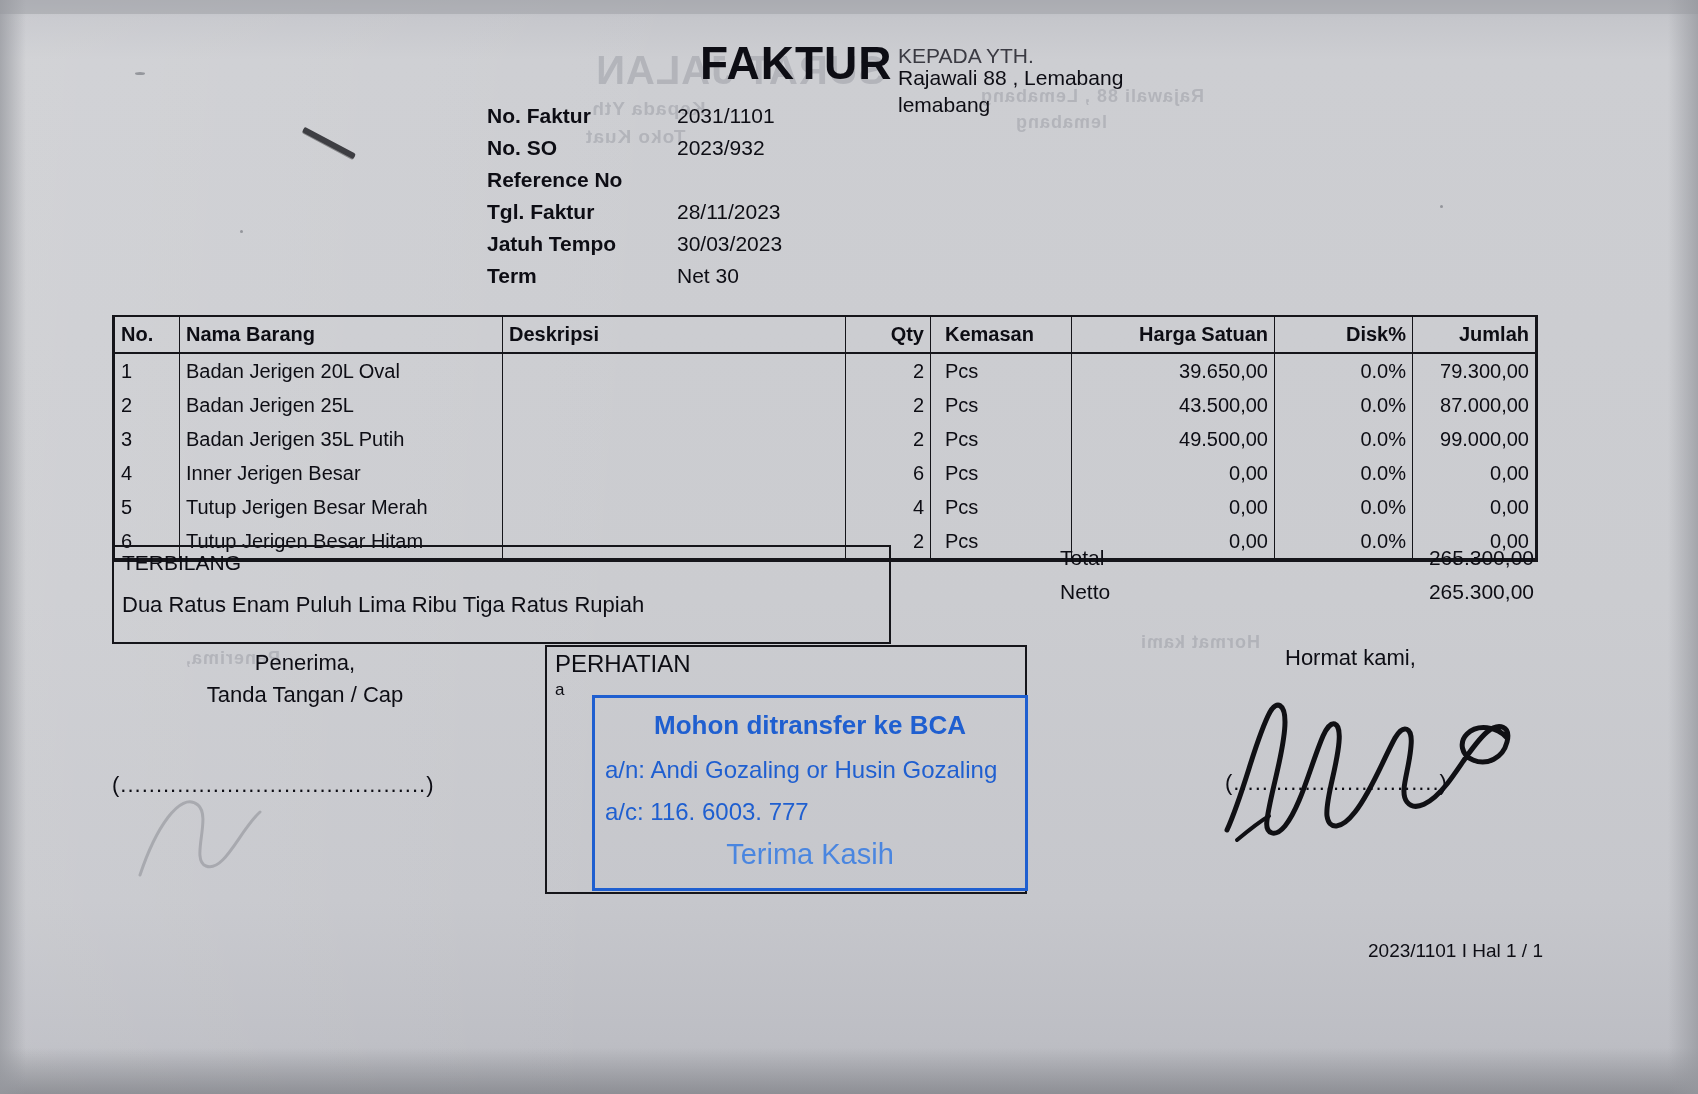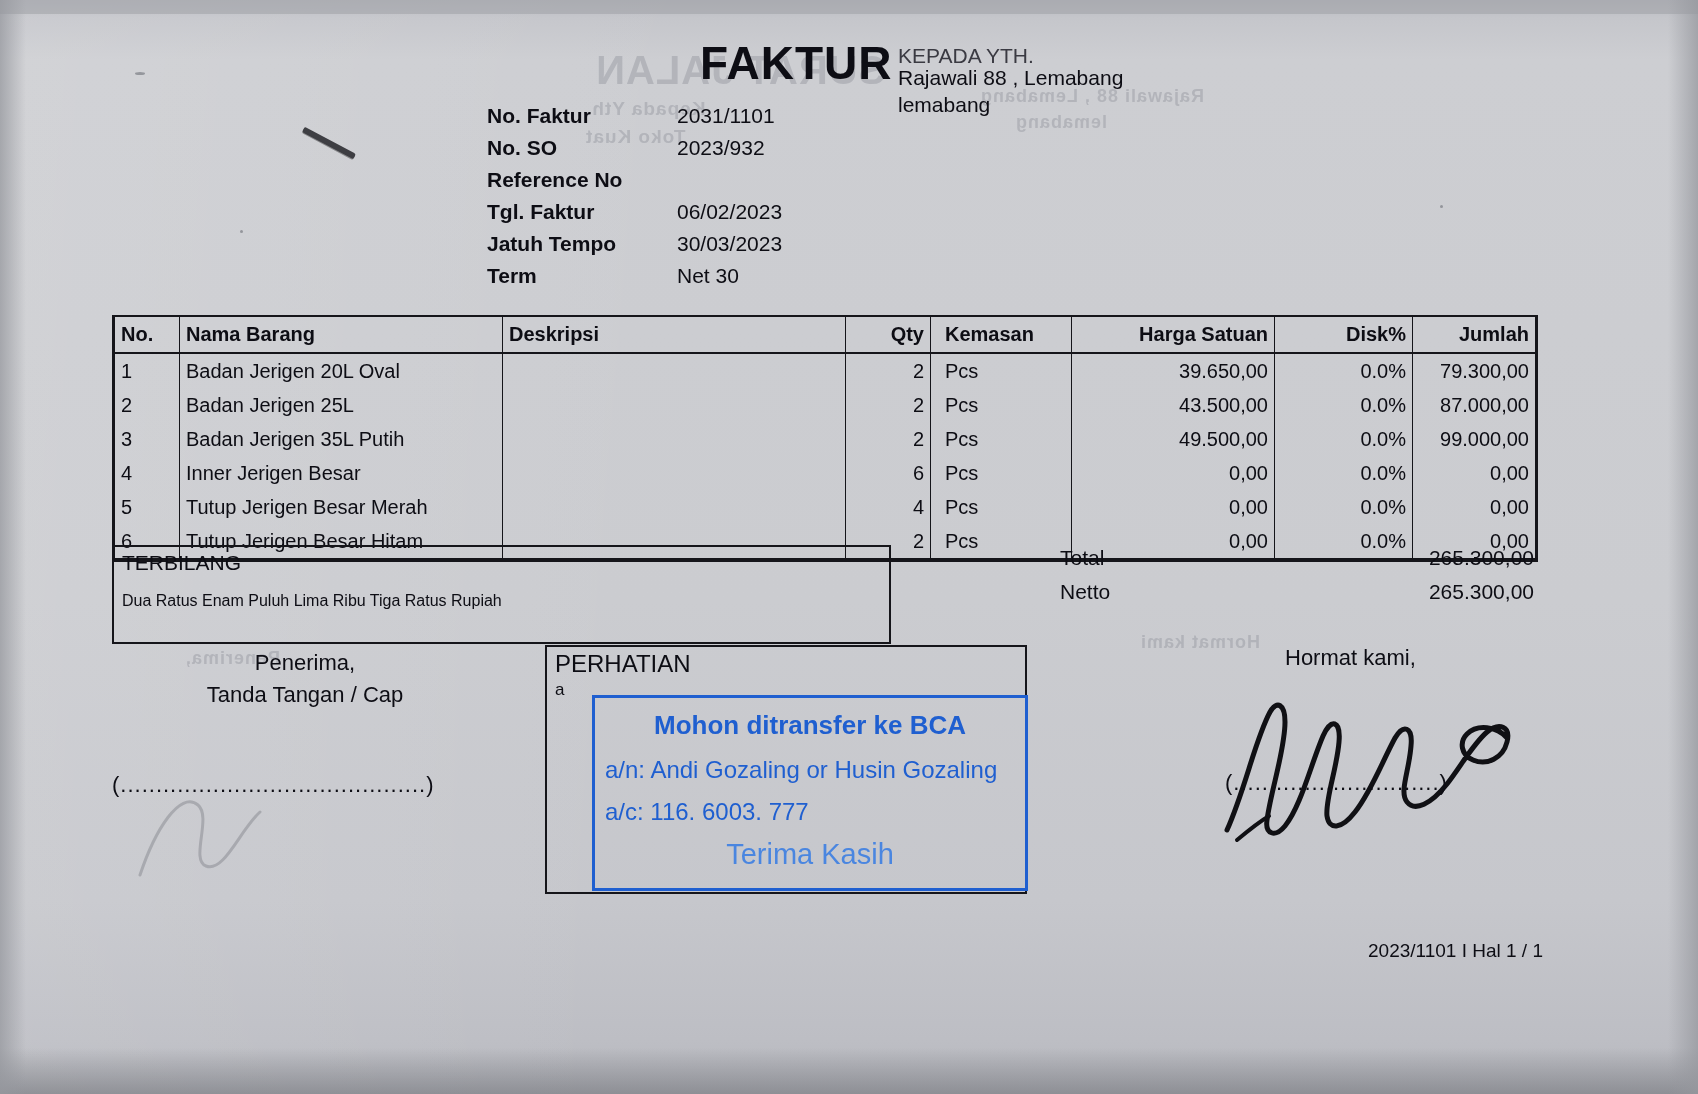--- a/index.html
+++ b/index.html
@@ -98,21 +98,21 @@
   thead .c-disk{text-align:right;}
   thead .c-jml{text-align:right;}
   tbody tr:last-child td{border-bottom:2px solid #15151a;}
 
   
   .terbilang{
     position:absolute;left:112px;top:545px;width:775px;height:95px;
     border:2px solid #15151a;
   }
   .terbilang .lbl{position:absolute;left:8px;top:4px;font-size:21px;}
-  .terbilang .val{position:absolute;left:8px;top:45px;font-size:16px;text-align:right;}
+  .terbilang .val{position:absolute;left:8px;top:45px;font-size:22px;text-align:right;}
 
   .totals{position:absolute;left:1060px;top:546px;width:474px;font-size:21px;}
   .totals .trow{display:flex;justify-content:space-between;height:34px;}
   .totals .tlab{}
   .totals .tval{}
 
   
   .penerima{position:absolute;left:175px;top:650px;font-size:22px;text-align:center;width:260px;}
   .penerima .l2{margin-top:6px;}
   .dots-left{position:absolute;left:112px;top:772px;font-size:22px;letter-spacing:1px;}
@@ -175,21 +175,21 @@
     <div class="row">
       <div class="k">No. SO</div>
       <div class="v">2023/932</div>
     </div>
     <div class="row">
       <div class="k">Reference No</div>
       <div class="v"></div>
     </div>
     <div class="row">
       <div class="k">Tgl. Faktur</div>
-      <div class="v">06/02/2023</div>
+      <div class="v">28/11/2023</div>
     </div>
     <div class="row">
       <div class="k">Jatuh Tempo</div>
       <div class="v">30/03/2023</div>
     </div>
     <div class="row">
       <div class="k">Term</div>
       <div class="v">Net 30</div>
     </div>
   </div>

